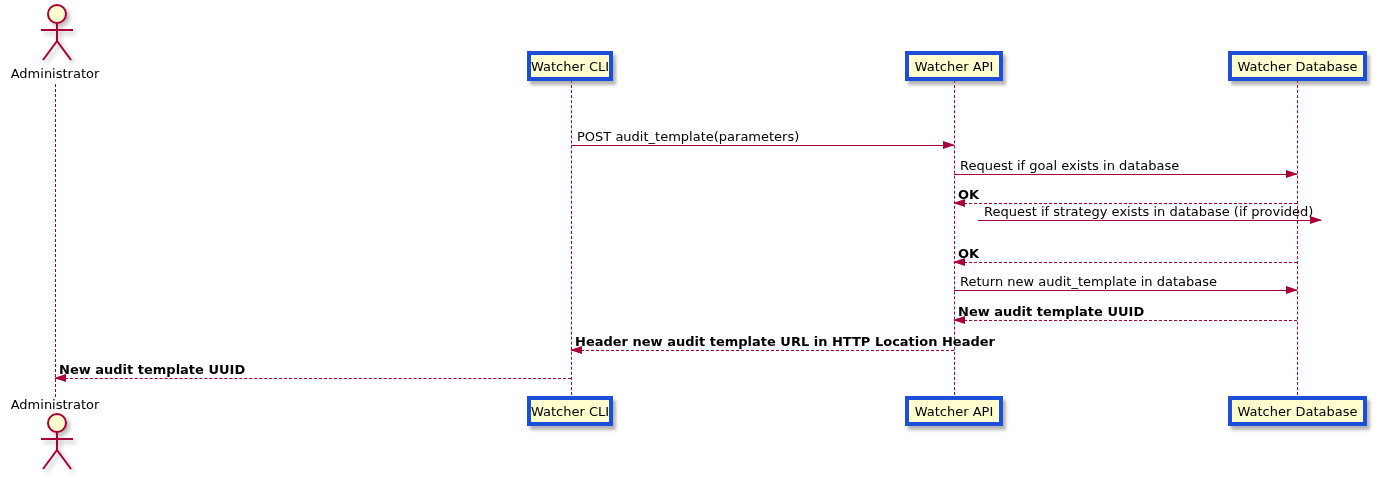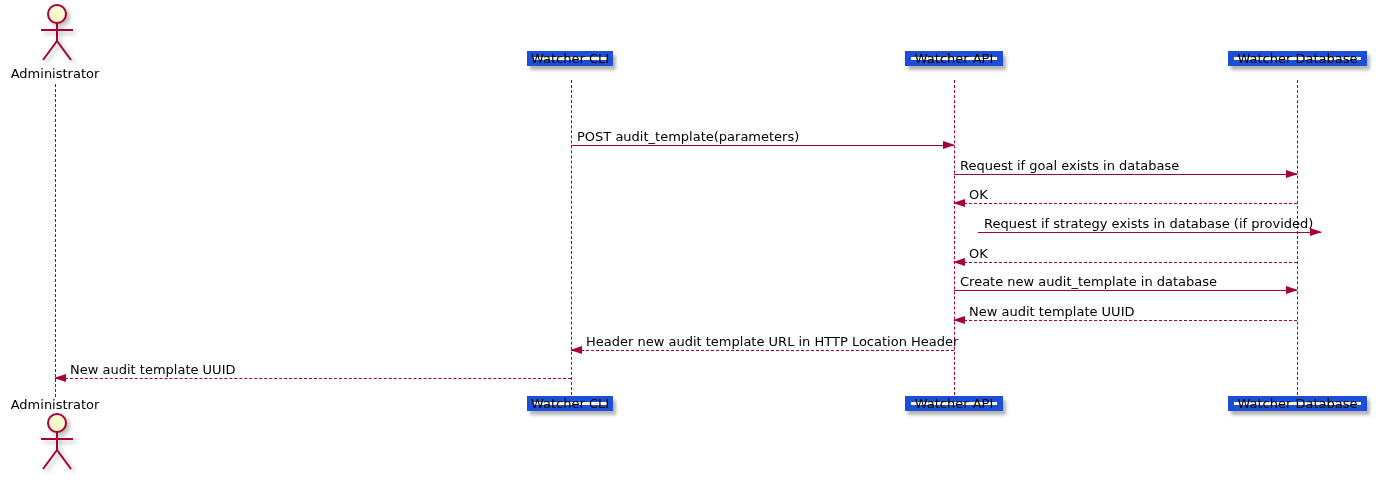--- a/index.html
+++ b/index.html
@@ -11,41 +11,41 @@
     font-size:13px;color:#000000;
     overflow:hidden;
   }
   
   .lifeline{
     position:absolute;width:0;
     border-left:1px dashed #A80036;
   }
   
   .pbox{
-    position:absolute;height:15px;
+    position:absolute;height:30px;
     background:#FEFECE;
-    border:6px solid #1d4ed8;
+    border:4px solid #1d4ed8;
     box-shadow:3px 4px 3px rgba(120,120,120,0.55);
     display:flex;align-items:center;justify-content:center;
     box-sizing:border-box;
     white-space:nowrap;
   }
   
   .actor-figure{position:absolute;filter:drop-shadow(3px 3px 2px rgba(120,120,120,0.5));}
   .actor-label{
     position:absolute;width:110px;text-align:center;white-space:nowrap;
   }
   
   .msg{position:absolute;}
   .msg .lbl{
     line-height:15px;
     padding:0 4px 1px 6px;
     white-space:nowrap;
   }
-  .msg.left .lbl{padding-left:15px;}
+  .msg.left .lbl{padding-left:4px;font-weight:bold;}
   .msg .line{position:relative;height:0;border-top:1px solid #A80036;}
   .msg.dashed .line{border-top:1px dashed #A80036;}
   .arr{position:absolute;width:0;height:0;top:-5px;}
   .arr.right{
     right:-1px;
     border-top:4.5px solid transparent;
     border-bottom:4.5px solid transparent;
     border-left:12px solid #A80036;
   }
   .arr.left{
@@ -93,36 +93,36 @@
       </div>
   </div>
 
   <div class="msg dashed left" style="left:954px;top:187px;width:343px;">
     <div class="lbl">OK</div>
     <div class="line">
         <span class="arr left"></span>
       </div>
   </div>
 
-  <div class="msg solid" style="left:954px;top:216px;width:343px;padding-left:24px;">
+  <div class="msg solid" style="left:954px;top:204px;width:343px;padding-left:24px;">
     <div class="lbl">Request if strategy exists in database (if provided)</div>
     <div class="line">
         <span class="arr right"></span>
       </div>
   </div>
 
   <div class="msg dashed left" style="left:954px;top:246px;width:343px;">
     <div class="lbl">OK</div>
     <div class="line">
         <span class="arr left"></span>
       </div>
   </div>
 
   <div class="msg solid" style="left:954px;top:274px;width:343px;">
-    <div class="lbl">Create new audit_template in database</div>
+    <div class="lbl">Return new audit_template in database</div>
     <div class="line">
         <span class="arr right"></span>
       </div>
   </div>
 
   <div class="msg dashed left" style="left:954px;top:304px;width:343px;">
     <div class="lbl">New audit template UUID</div>
     <div class="line">
         <span class="arr left"></span>
       </div>

